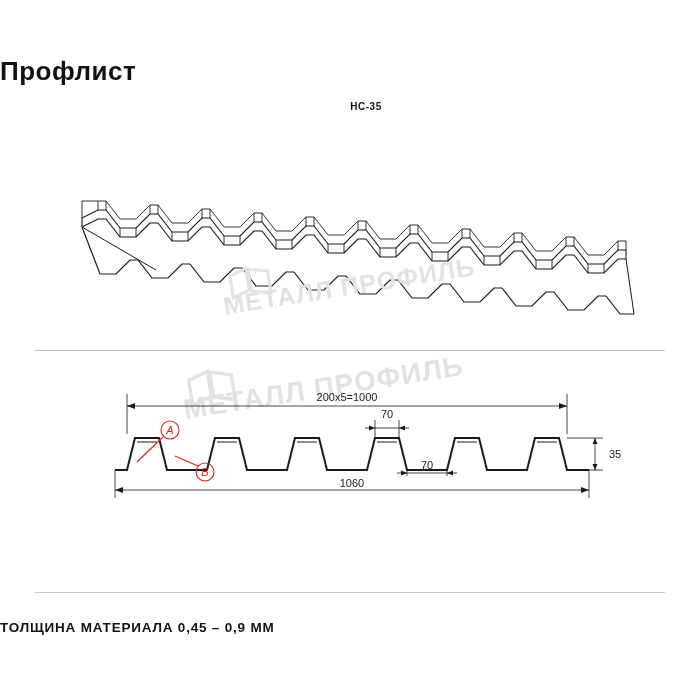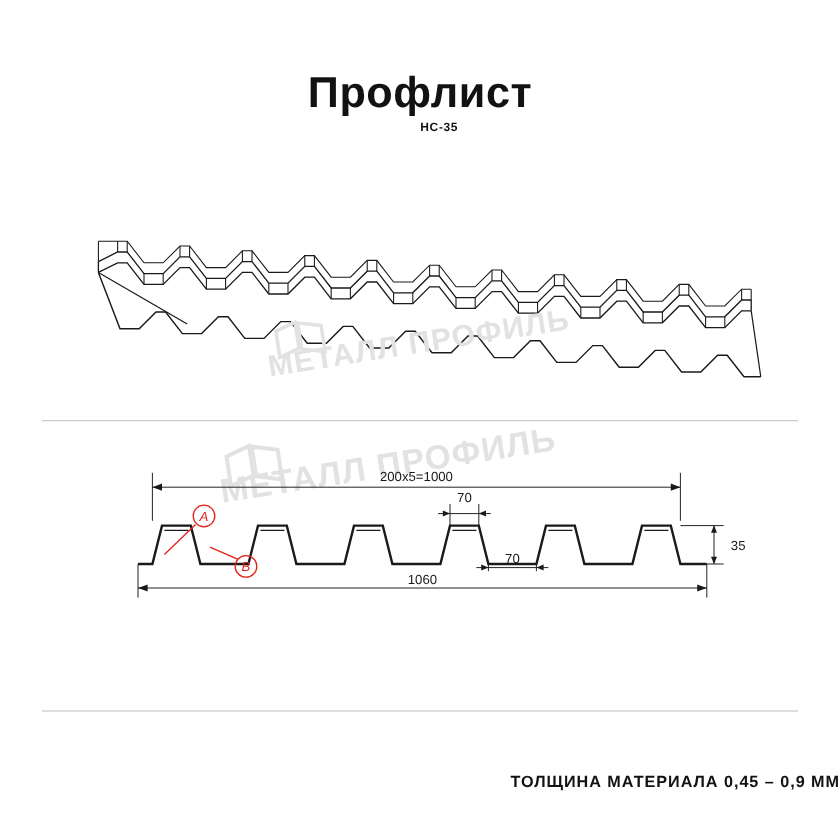--- a/index.html
+++ b/index.html
@@ -17,22 +17,22 @@
   }
   .page {
     position: absolute;
     inset: 0;
   }
   .title {
     position: absolute;
     top: 56px;
     left: 0;
     width: 700px;
-    text-align: center;
-    font-size: 36px;
+    text-align: left;
+    font-size: 26px;
     font-weight: bold;
     letter-spacing: 0.5px;
     color: #121212;
   }
   .subtitle {
     position: absolute;
     top: 101px;
     left: 16px;
     width: 700px;
     text-align: center;
@@ -45,24 +45,24 @@
     position: absolute;
     left: 35px;
     width: 630px;
     height: 1px;
     background: #c9c9c9;
   }
   .divider-1 { top: 350px; }
   .divider-2 { top: 592px; }
   .footnote {
     position: absolute;
-    top: 644px;
+    top: 620px;
     left: 0;
     width: 700px;
-    text-align: right;
+    text-align: left;
     font-size: 13.5px;
     font-weight: bold;
     letter-spacing: 0.8px;
     color: #121212;
   }
   .iso-wrap {
     position: absolute;
     top: 170px;
     left: 60px;
     width: 580px;

